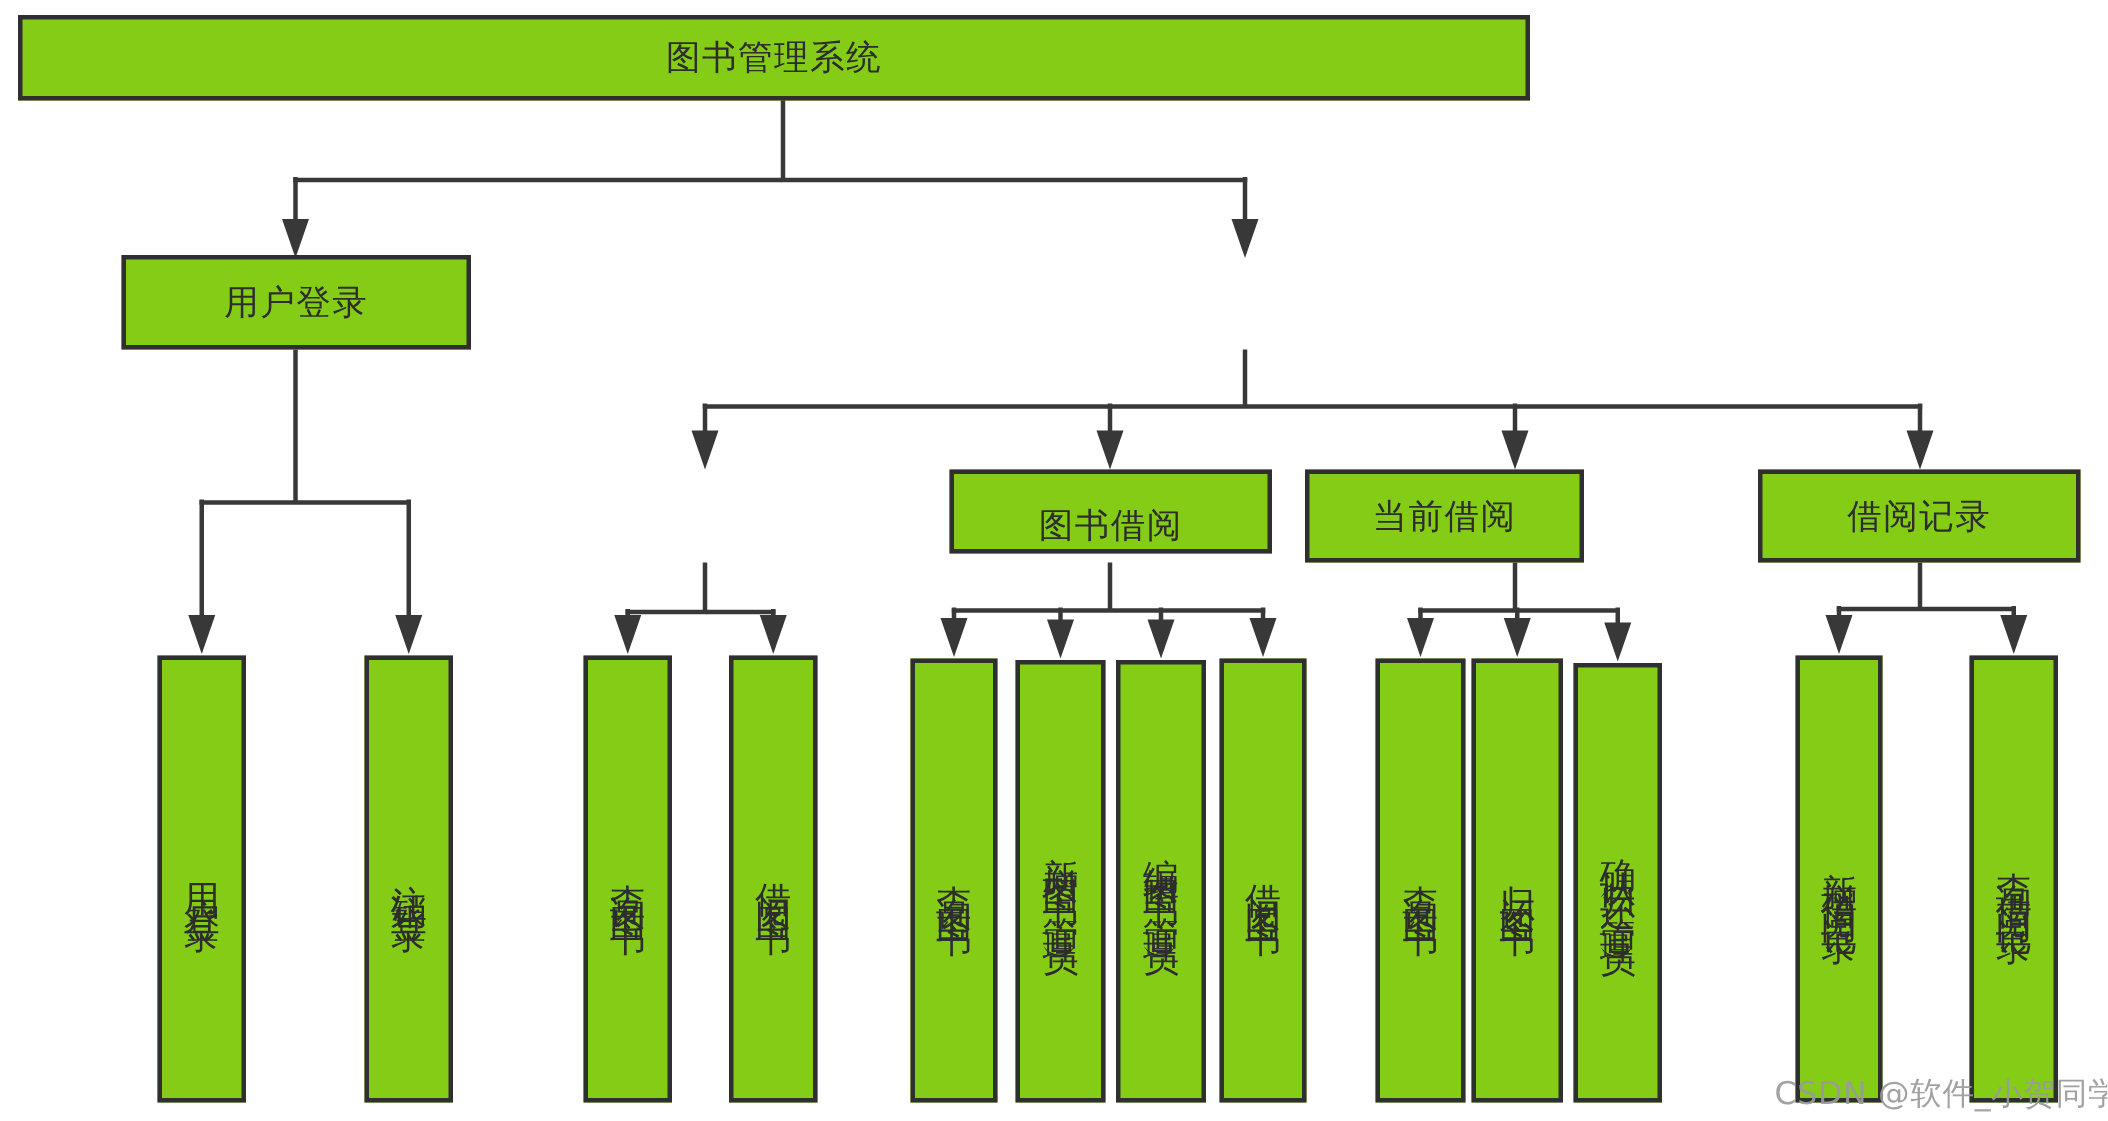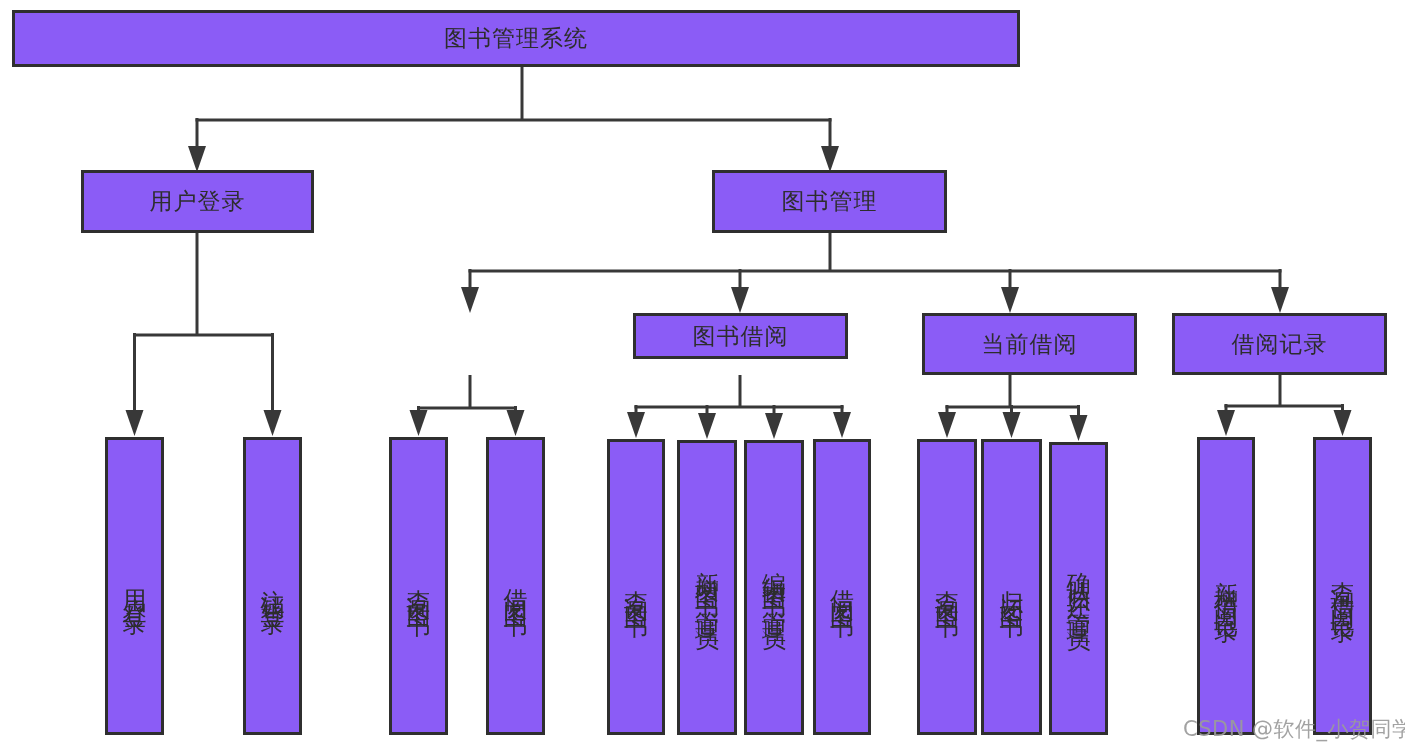--- a/index.html
+++ b/index.html
@@ -13,21 +13,21 @@
   }
   .wires {
     position: absolute;
     left: 0; top: 0;
     width: 1405px; height: 747px;
     pointer-events: none;
   }
   .node {
     position: absolute;
     box-sizing: border-box;
-    background: #8b5cf6;
+    background: #84cc16;
     border: 3px solid #2f2f2f;
     display: flex;
     align-items: center;
     justify-content: center;
     color: #2d2d2d;
   }
   .hnode { font-size: 23px; letter-spacing: 1px; white-space: nowrap; }
   .vnode .vlabel {
     writing-mode: vertical-rl;
     text-orientation: mixed;
@@ -133,28 +133,25 @@
     </g>
   </svg>
 
   <div class="node hnode" style="left:12px; top:10px; width:1008px; height:57px;">
     <span>图书管理系统</span>
   </div>
 
   <div class="node hnode" style="left:81px; top:170px; width:233px; height:63px;">
     <span>用户登录</span>
   </div>
-  <div class="node hnode" style="left:712px; top:170px; width:235px; height:63px;">
-    <span>图书管理</span>
-  </div>
-
-  <div class="node hnode" style="left:633px; top:313px; width:215px; height:46px;">
+
+  <div class="node hnode" style="left:633px; top:313px; width:215px; height:56px;align-items:flex-end;">
     <span>图书借阅</span>
   </div>
-  <div class="node hnode" style="left:922px; top:313px; width:215px; height:62px;text-align:right;">
+  <div class="node hnode" style="left:870px; top:313px; width:186px; height:62px;text-align:right;">
     <span>当前借阅</span>
   </div>
   <div class="node hnode" style="left:1172px; top:313px; width:215px; height:62px;">
     <span>借阅记录</span>
   </div>
 
   <div class="node vnode" style="left:105px; top:437px; width:59px; height:298px;">
     <span class="vlabel">用户登录</span>
   </div>
   <div class="node vnode" style="left:243px; top:437px; width:59px; height:298px;">

